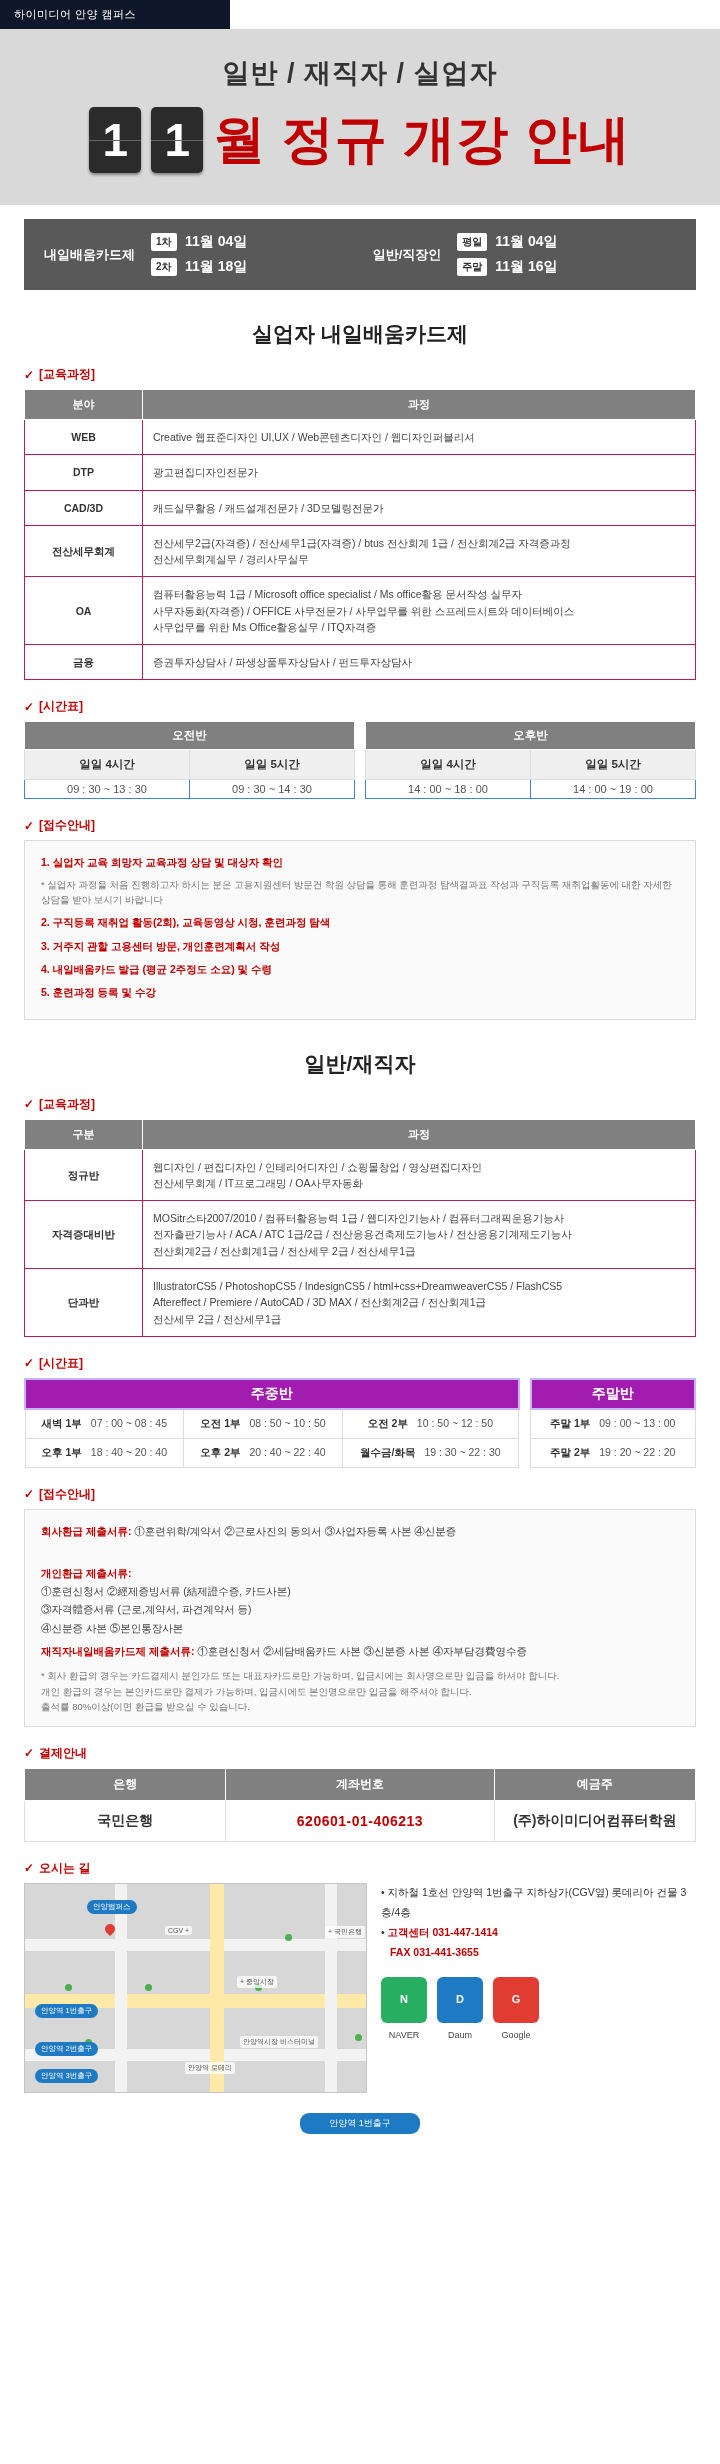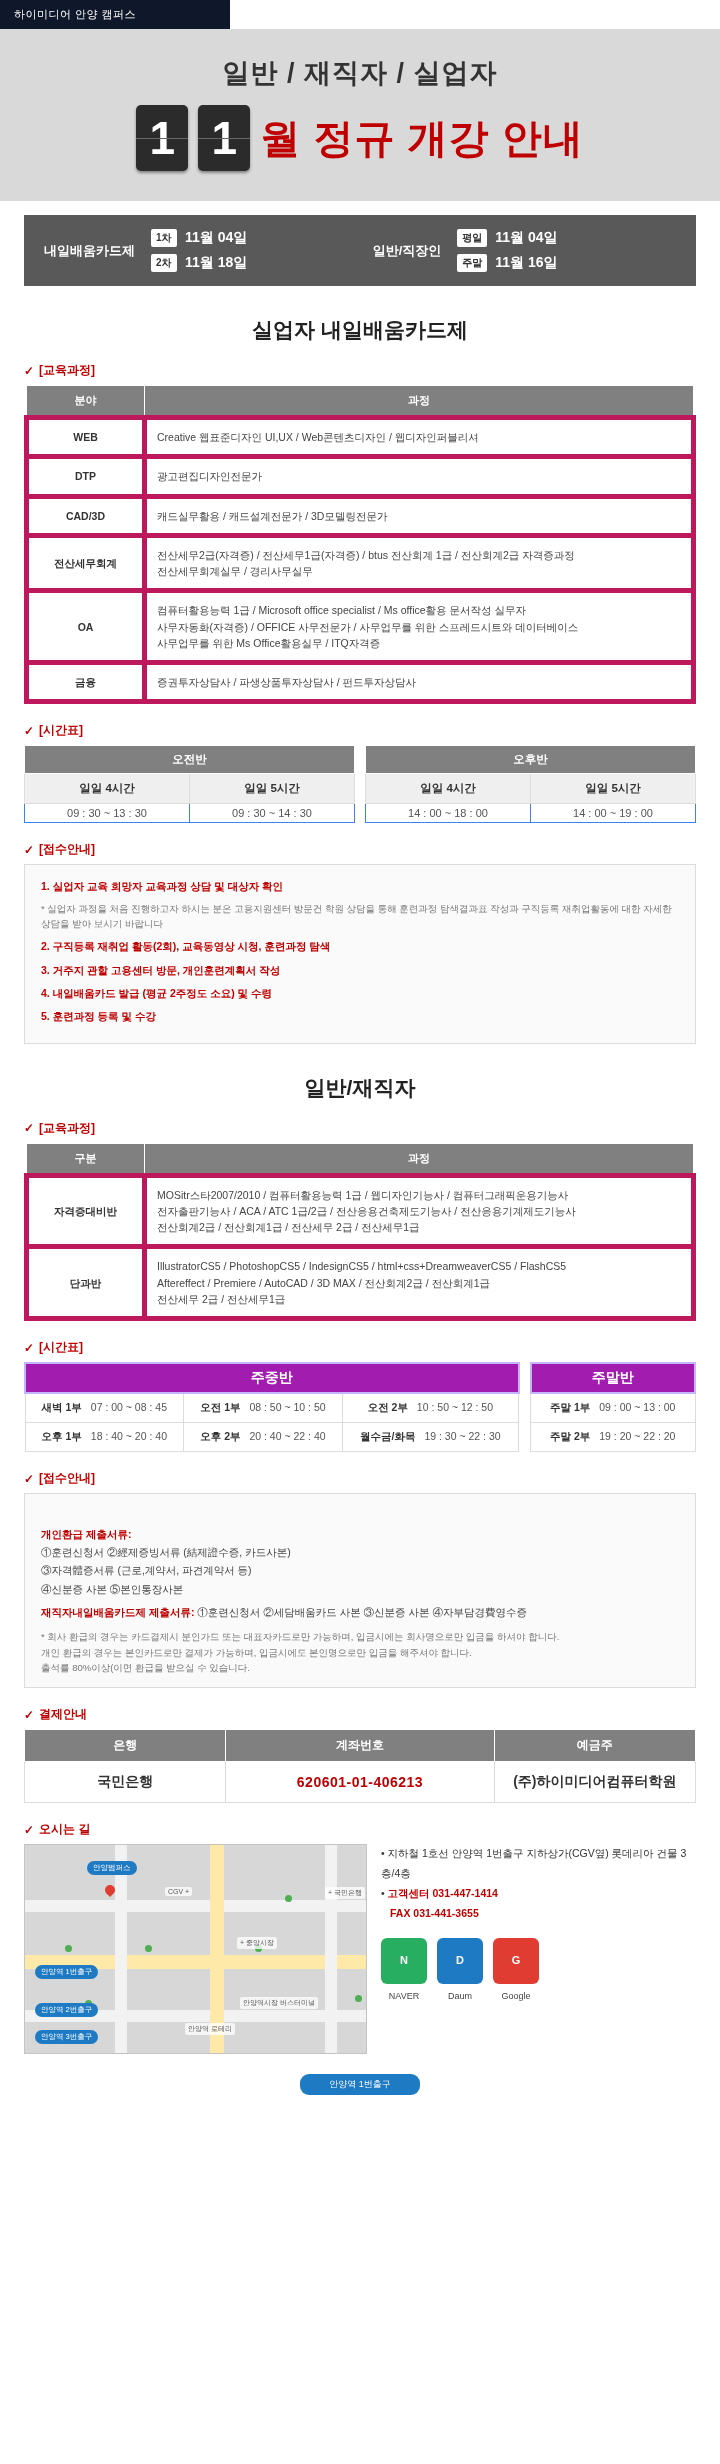--- a/index.html
+++ b/index.html
@@ -59,21 +59,21 @@
   }
   .flip:after {
     content: "";
     position: absolute;
     left: 0; right: 0;
     top: 50%;
     height: 1px;
     background: #666;
   }
   .hero-title {
-    font-size: 40px;
+    font-size: 52px;
     font-weight: bold;
     color: #c00000;
     letter-spacing: 1px;
   }
   
   .datebar {
     background: #595959;
     color: #fff;
     margin: 0 24px;
     padding: 14px 20px;
@@ -130,21 +130,21 @@
   }
   table.grid th {
     background: #808080;
     color: #fff;
     font-weight: bold;
     padding: 7px 4px;
     border: 1px solid #fff;
     font-size: 11px;
   }
   table.grid td {
-    border: 5px solid #be185d;
+    border: 1px solid #be185d;
     padding: 9px 10px;
     color: #444;
     background: #fff;
     line-height: 1.55;
     vertical-align: middle;
     margin-left: 36px;
   }
   table.grid td.cat {
     text-align: center;
     font-weight: bold;
@@ -425,20 +425,25 @@
 
   <table class="grid">
     <thead>
       <tr>
         <th style="width:118px">구분</th>
         <th>과정</th>
       </tr>
     </thead>
     <tbody>
       <tr>
+        <td class="cat">정규반</td>
+        <td style="white-space:pre-line">웹디자인 / 편집디자인 / 인테리어디자인 / 쇼핑몰창업 / 영상편집디자인
+전산세무회계 / IT프로그래밍 / OA사무자동화</td>
+      </tr>
+      <tr>
         <td class="cat">자격증대비반</td>
         <td style="white-space:pre-line">MOSitr스타2007/2010 / 컴퓨터활용능력 1급 / 웹디자인기능사 / 컴퓨터그래픽운용기능사
 전자출판기능사 / ACA / ATC 1급/2급 / 전산응용건축제도기능사 / 전산응용기계제도기능사
 전산회계2급 / 전산회계1급 / 전산세무 2급 / 전산세무1급</td>
       </tr>
       <tr>
         <td class="cat">단과반</td>
         <td style="white-space:pre-line">IllustratorCS5 / PhotoshopCS5 / IndesignCS5 / html+css+DreamweaverCS5 / FlashCS5
 Aftereffect / Premiere / AutoCAD / 3D MAX / 전산회계2급 / 전산회계1급
 전산세무 2급 / 전산세무1급</td>
@@ -507,20 +512,24 @@
     </tbody>
       </table>
   </div>
 
   <div class="sublabel">
     <span class="check">✓</span>
     <span>[접수안내]</span>
   </div>
 
   <div class="notice ctr">
+    <div class="rowline">
+      <span class="hl">회사환급 제출서류:</span>
+      <span>①훈련위학/계약서 ②근로사진의 동의서 ③사업자등록 사본 ④신분증</span>
+    </div>
     <div class="rowline" style="white-space:pre-line">
       <span class="hl">개인환급 제출서류:</span>
       <span>①훈련신청서 ②經제증빙서류 (結제證수증, 카드사본)
 ③자격體증서류 (근로,계약서, 파견계약서 등)
 ④신분증 사본 ⑤본인통장사본</span>
     </div>
     <div class="rowline">
       <span class="hl">재직자내일배움카드제 제출서류:</span>
       <span>①훈련신청서 ②세담배움카드 사본 ③신분증 사본 ④자부담경費영수증</span>
     </div>

